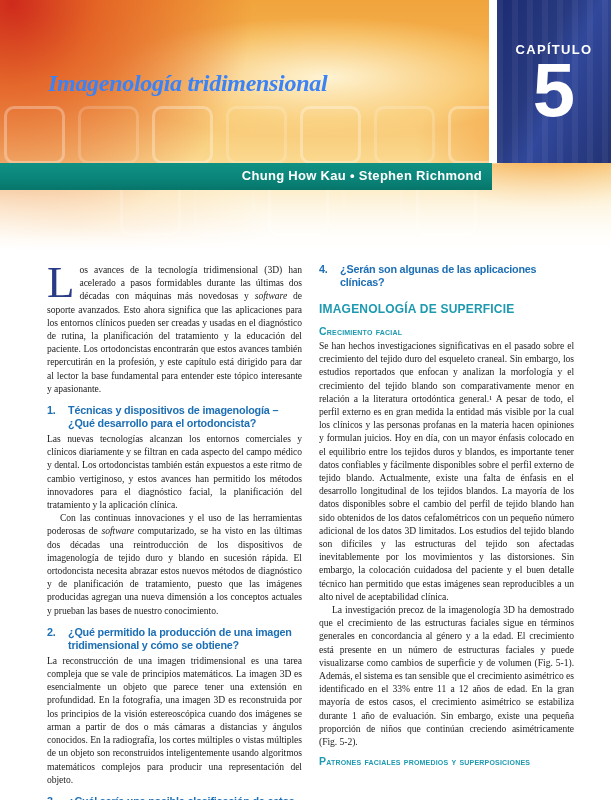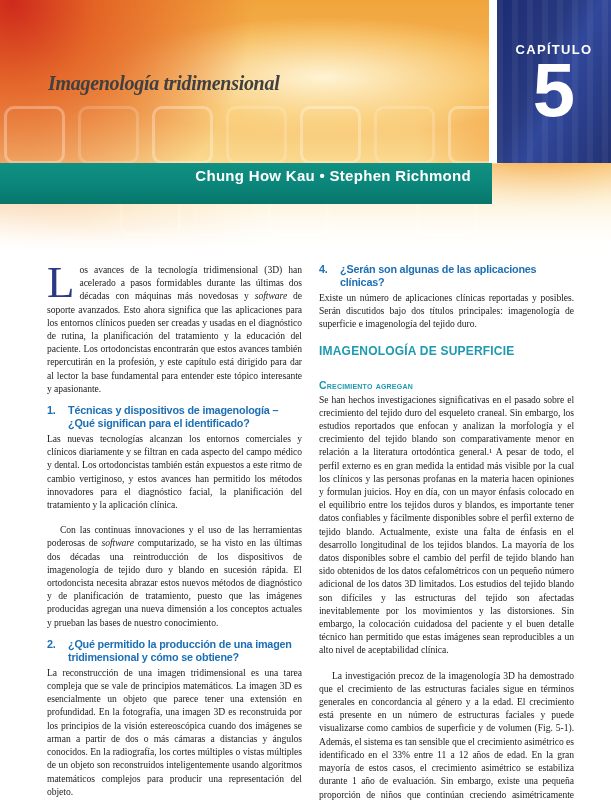--- a/index.html
+++ b/index.html
@@ -37,52 +37,52 @@
     text-align:center; color:#ffffff;
     font-family:"Liberation Sans", sans-serif;
     margin-left:43px;
   }
   .cap-label{margin-top:42px; font-size:13px; font-weight:700; letter-spacing:1.3px;}
   .cap-num{margin-top:-4px; font-size:76px; line-height:74px; font-weight:700;}
   
   .title{
     position:absolute; left:48px; top:64px; z-index:2; margin:0;
     font-family:"Liberation Serif", serif; font-style:italic; font-weight:700;
-    font-size:20px; line-height:38px; color:#404040; letter-spacing:-0.3px;
+    font-size:24px; line-height:38px; color:#3b82f6; letter-spacing:-0.3px;
   }
   
   .authors-bar{
-    position:absolute; left:0; top:163px; width:492px; height:41px; z-index:3;
+    position:absolute; left:0; top:163px; width:492px; height:27px; z-index:3;
     background:linear-gradient(180deg, #109182 0%, #0b857a 55%, #07756a 100%);
     color:#ffffff; font-family:"Liberation Sans", sans-serif;
-    font-size:15px; font-weight:700; letter-spacing:0.3px;
-    line-height:25px; text-align:right; padding-right:21px; box-sizing:border-box;
+    font-size:13px; font-weight:700; letter-spacing:0.3px;
+    line-height:25px; text-align:right; padding-right:10px; box-sizing:border-box;
   }
   
   .columns{display:flex; gap:17px; padding:5px 37px 0 47px;}
   .col{flex:1 1 0; min-width:0;}
   .body{
     margin:0; font-size:9.6px; line-height:13.2px; letter-spacing:-0.05px;
     color:#1c1c1c; text-align:justify;
   }
   .body i{}
-  .indent{text-indent:13px;margin-top:12px;}
+  .indent{text-indent:13px;}
   .dropcap{
     float:left; font-size:45px; line-height:35px; color:#2b3a86;
     padding:2px 5px 0 0; font-family:"Liberation Serif", serif;
   }
   .sec{
     display:flex; margin:9px 0 2px; color:#1d6fb5;
     font-family:"Liberation Sans", sans-serif; font-weight:700;
     font-size:10.8px; line-height:13px; letter-spacing:-0.2px;
   }
   .sec .num{flex:0 0 21px;}
   .sec.first{margin-top:0;}
   .surface{
-    margin:13px 0 21px; color:#1d9ab0;
+    margin:13px 0 9px; color:#1d9ab0;
     font-family:"Liberation Sans", sans-serif; font-weight:700;
     font-size:12px; letter-spacing:0.2px;
   }
   .subhead{
     margin:7px 0 2px; color:#1d9ab0;
     font-family:"Liberation Sans", sans-serif; font-weight:700;
     font-size:10.5px; letter-spacing:0.2px; font-variant:small-caps;
   }
 </style>
 </head>
@@ -123,21 +123,21 @@
     </div>
   </div>
 
   <main class="columns">
 
     <div class="col">
       <p class="body"><span class="dropcap">L</span><span>os avances de la tecnología tridimensional (3D) han acelerado a pasos formidables durante las últimas dos décadas con máquinas más novedosas y <i>software</i> de soporte avanzados. Esto ahora significa que las aplicaciones para los entornos clínicos pueden ser creadas y usadas en el diagnóstico de rutina, la planificación del tratamiento y la educación del paciente. Los ortodoncistas encontrarán que estos avances también repercutirán en la profesión, y este capítulo está dirigido para dar al lector la base fundamental para entender este tópico interesante y apasionante.</span></p>
 
       <div class="sec">
         <span class="num">1.</span>
-        <span>Técnicas y dispositivos de imagenología – ¿Qué significan para el identificado?</span>
+        <span>Técnicas y dispositivos de imagenología – ¿Qué desarrollo para el ortodoncista?</span>
       </div>
       <p class="body">Las nuevas tecnologías alcanzan los entornos comerciales y clínicos diariamente y se filtran en cada aspecto del campo médico y dental. Los ortodoncistas también están expuestos a este ritmo de cambio vertiginoso, y estos avances han permitido los métodos innovadores para el diagnóstico facial, la planificación del tratamiento y la aplicación clínica.</p>
       <p class="body indent">Con las continuas innovaciones y el uso de las herramientas poderosas de <i>software</i> computarizado, se ha visto en las últimas dos décadas una reintroducción de los dispositivos de imagenología de tejido duro y blando en sucesión rápida. El ortodoncista necesita abrazar estos nuevos métodos de diagnóstico y de planificación de tratamiento, puesto que las imágenes producidas agregan una nueva dimensión a los conceptos actuales y prueban las bases de nuestro conocimiento.</p>
 
       <div class="sec">
         <span class="num">2.</span>
         <span>¿Qué permitido la producción de una imagen tridimensional y cómo se obtiene?</span>
       </div>
       <p class="body">La reconstrucción de una imagen tridimensional es una tarea compleja que se vale de principios matemáticos. La imagen 3D es esencialmente un objeto que parece tener una extensión en profundidad. En la fotografía, una imagen 3D es reconstruida por los principios de la visión estereoscópica cuando dos imágenes se arman a partir de dos o más cámaras a distancias y ángulos conocidos. En la radiografía, los cortes múltiples o vistas múltiples de un objeto son reconstruidos inteligentemente usando algoritmos matemáticos complejos para producir una representación del objeto.</p>
 
@@ -146,25 +146,24 @@
         <span>¿Cuál sería una posible clasificación de estos dispositivos?</span>
       </div>
 
     </div>
 
     <div class="col">
       <div class="sec first">
         <span class="num">4.</span>
         <span>¿Serán son algunas de las aplicaciones clínicas?</span>
       </div>
-      <p class="body">Existe un número de aplicaciones clínicas reportadas y posibles. Serán discutidos bajo dos títulos principales: imagenología de superficie e imagenología del tejido duro.</p>
 
       <h2 class="surface">IMAGENOLOGÍA DE SUPERFICIE</h2>
 
-      <h3 class="subhead">Crecimiento agregan</h3>
+      <h3 class="subhead">Crecimiento facial</h3>
       <p class="body">Se han hechos investigaciones significativas en el pasado sobre el crecimiento del tejido duro del esqueleto craneal. Sin embargo, los estudios reportados que enfocan y analizan la morfología y el crecimiento del tejido blando son comparativamente menor en relación a la literatura ortodóntica general.¹ A pesar de todo, el perfil externo es en gran medida la entidad más visible por la cual los clínicos y las personas profanas en la materia hacen opiniones y formulan juicios. Hoy en día, con un mayor énfasis colocado en el equilibrio entre los tejidos duros y blandos, es importante tener datos confiables y fácilmente disponibles sobre el perfil externo de tejido blando. Actualmente, existe una falta de énfasis en el desarrollo longitudinal de los tejidos blandos. La mayoría de los datos disponibles sobre el cambio del perfil de tejido blando han sido obtenidos de los datos cefalométricos con un pequeño número adicional de los datos 3D limitados. Los estudios del tejido blando son difíciles y las estructuras del tejido son afectadas inevitablemente por los movimientos y las distorsiones. Sin embargo, la colocación cuidadosa del paciente y el buen detalle técnico han permitido que estas imágenes sean reproducibles a un alto nivel de aceptabilidad clínica.</p>
       <p class="body indent">La investigación precoz de la imagenología 3D ha demostrado que el crecimiento de las estructuras faciales sigue en términos generales en concordancia al género y a la edad. El crecimiento está presente en un número de estructuras faciales y puede visualizarse como cambios de superficie y de volumen (Fig. 5-1). Además, el sistema es tan sensible que el crecimiento asimétrico es identificado en el 33% entre 11 a 12 años de edad. En la gran mayoría de estos casos, el crecimiento asimétrico se estabiliza durante 1 año de evaluación. Sin embargo, existe una pequeña proporción de niños que continúan creciendo asimétricamente (Fig. 5-2).</p>
 
       <h3 class="subhead">Patrones faciales promedios y superposiciones</h3>
 
     </div>
 
   </main>
 </div>
 

